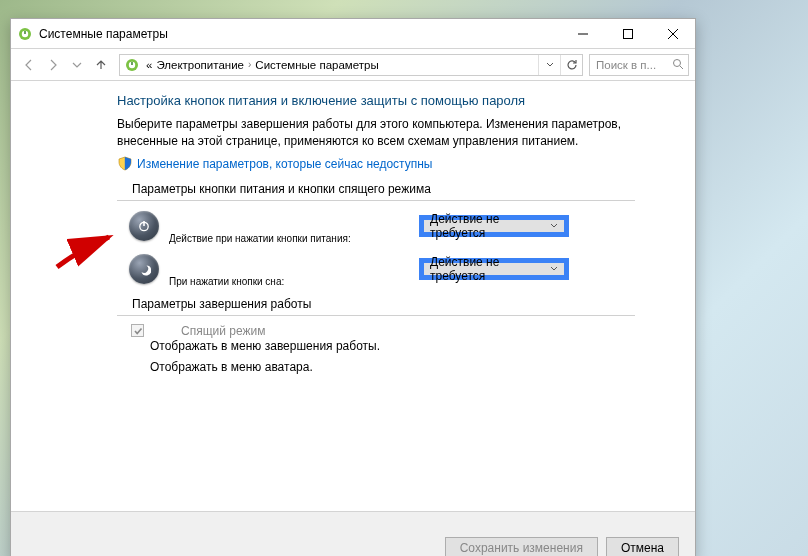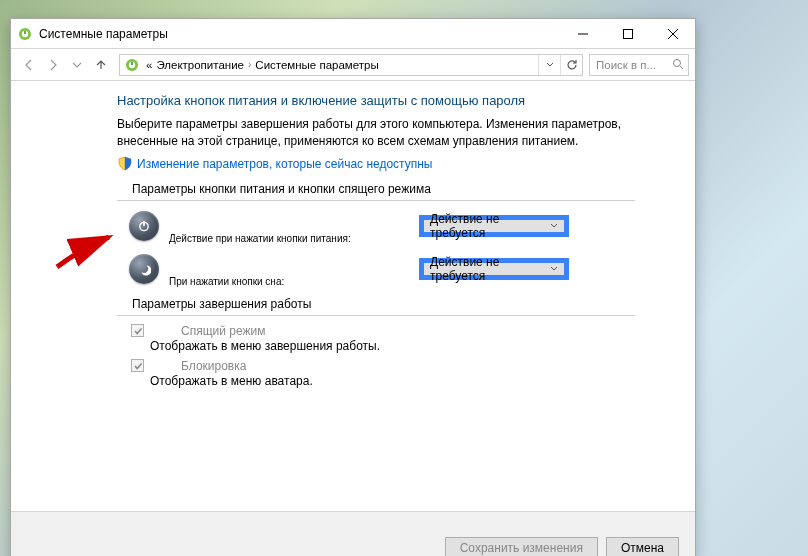--- a/index.html
+++ b/index.html
@@ -238,28 +238,20 @@
               <svg width="10" height="10">
                 <path d="M2 5l2.2 2.5L8.5 2.5"></path>
               </svg>
             </div>
           <span class="chk-label">Спящий режим</span>
         </div>
         <div class="chk-sub">Отображать в меню завершения работы.</div>
       </div>
 
       <div class="chk-row">
-        <div class="chk-line">
-          <div class="chk">
-              <svg width="10" height="10">
-                <path d="M2 5l2.2 2.5L8.5 2.5"></path>
-              </svg>
-            </div>
-          <span class="chk-label">Блокировка</span>
-        </div>
         <div class="chk-sub">Отображать в меню аватара.</div>
       </div>
     </div>
 
     <svg class="arrow-annotation" viewBox="0 0 70 40">
       <defs>
           <marker id="ah" markerWidth="10" markerHeight="10" refX="8" refY="3" orient="auto">
             <path d="M0 0L9 3L0 6z" fill="#d00000"></path>
           </marker>
         </defs>

